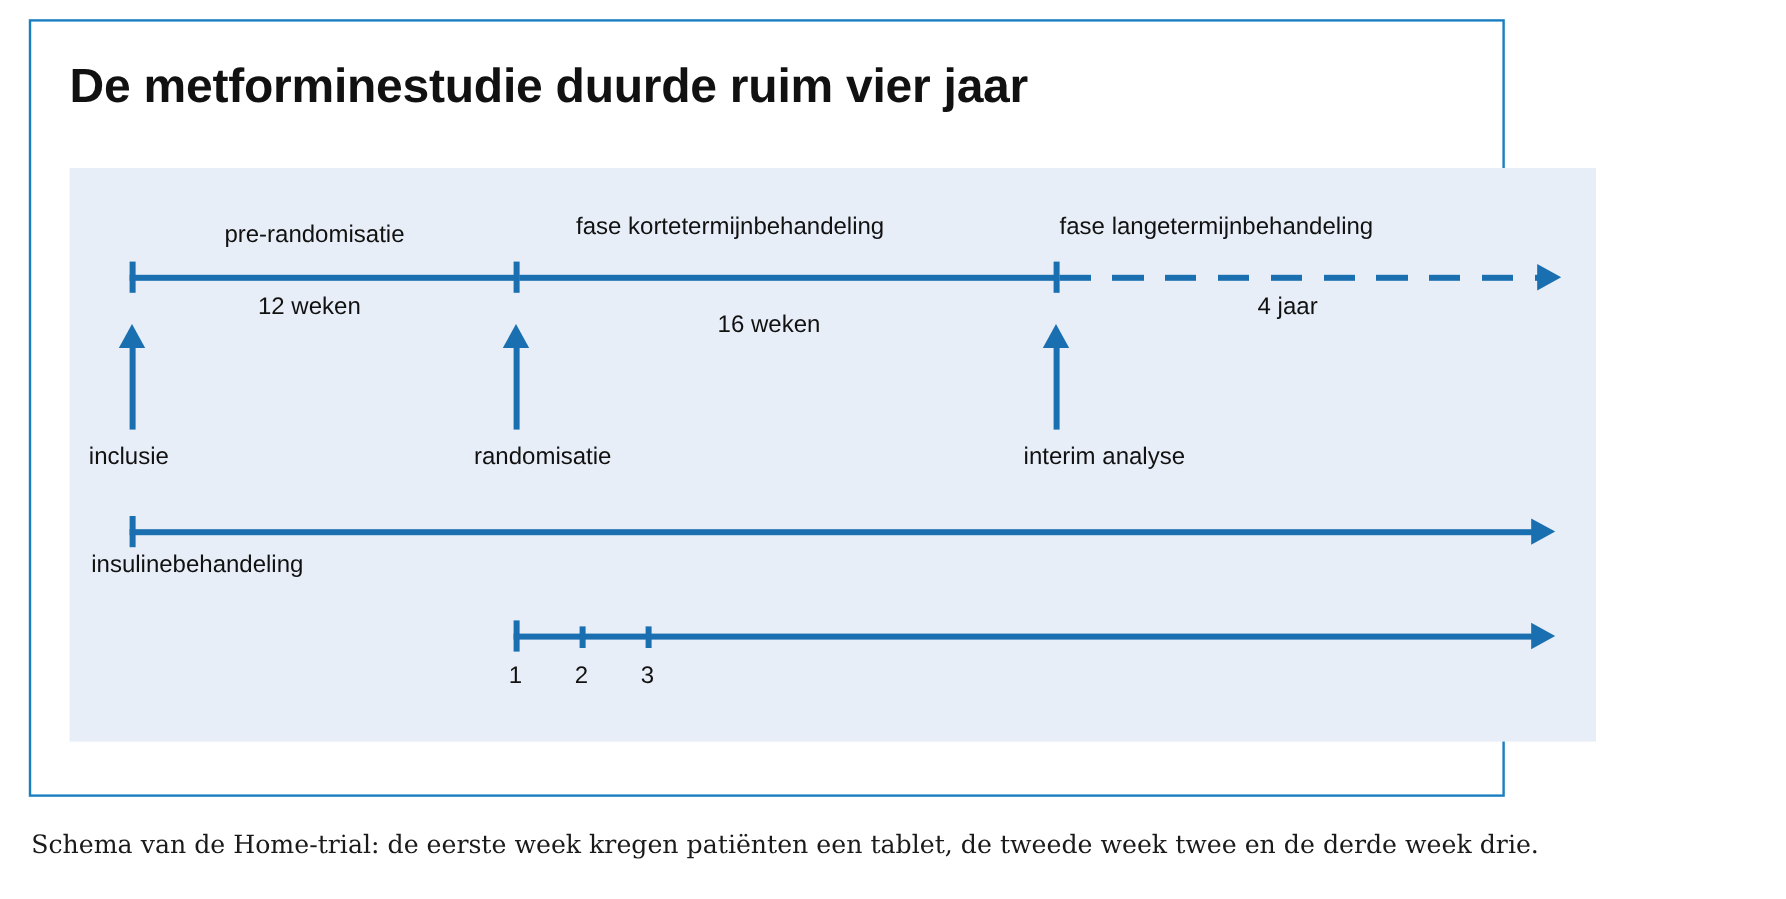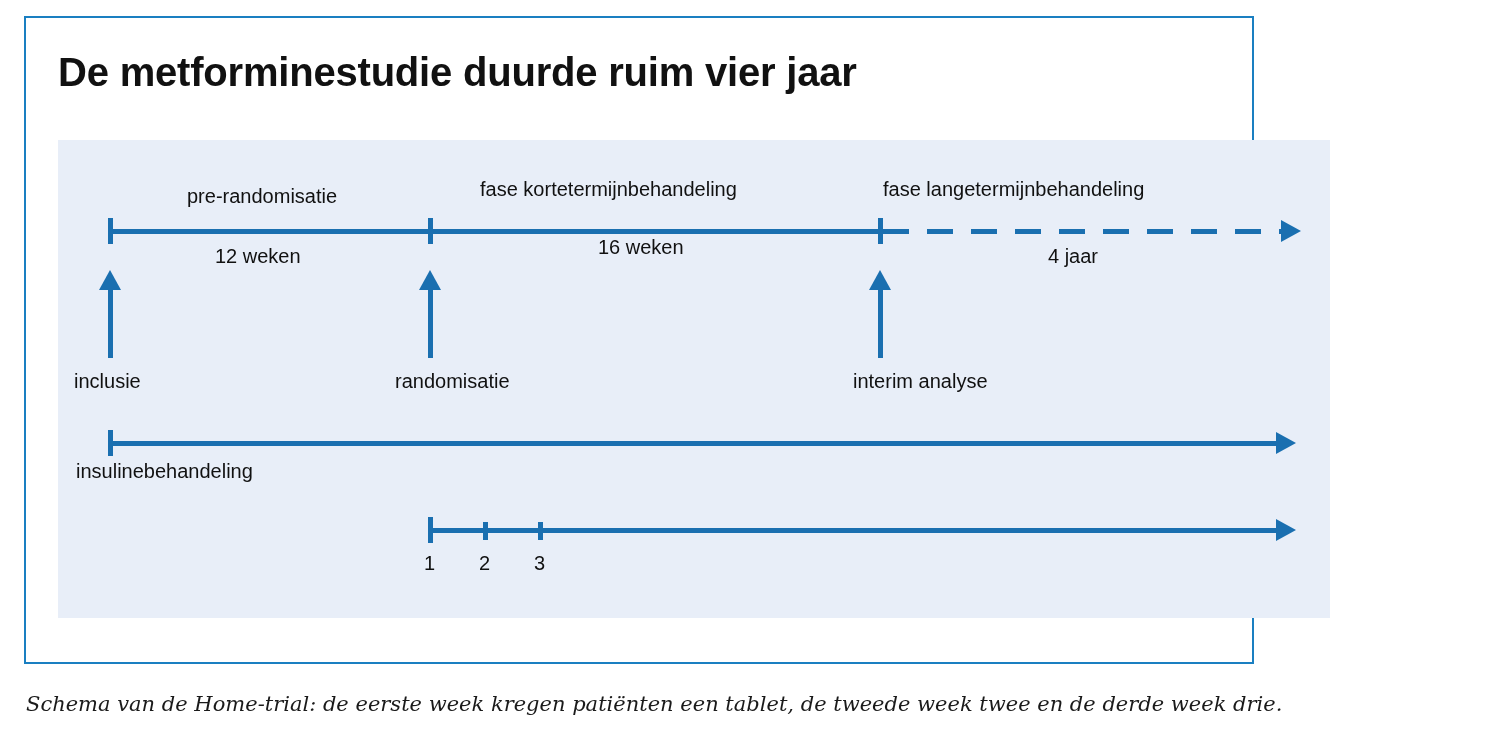--- a/index.html
+++ b/index.html
@@ -107,21 +107,20 @@
       rgba(0,0,0,0) 26px,
       rgba(0,0,0,0) 44px
     );
   }
 
   #caption {
     position: absolute;
     left: 26px;
     top: 692px;
     font-family: "DejaVu Serif", serif;
-    font-style: italic;
     font-size: 21px;
     color: #1a1a1a;
     white-space: nowrap;
   }
 </style>
 </head>
 <body>
 
 <div id="figure-frame">
 
@@ -143,21 +142,21 @@
 
     <div class="hline" style="left:375px; top:89px; width:450px;"></div>
 
     <div class="tick" style="left:820px; top:78px;"></div>
 
     <div class="dashed-line" style="left:825px; top:89px; width:400px;"></div>
     <div class="arrow-right" style="left:1223px; top:80px;"></div>
 
     <div class="label bold" style="left:157px; top:105px;">12 weken</div>
 
-    <div class="label bold" style="left:540px; top:96px;">16 weken</div>
+    <div class="label bold" style="left:540px; top:120px;">16 weken</div>
 
     <div class="label bold" style="left:990px; top:105px;">4 jaar</div>
 
     <div class="vline" style="left:50px; top:150px; height:68px;"></div>
     <div class="arrow-up" style="left:41px; top:130px;"></div>
     <div class="label" style="left:16px; top:230px;">inclusie</div>
 
     <div class="vline" style="left:370px; top:150px; height:68px;"></div>
     <div class="arrow-up" style="left:361px; top:130px;"></div>
     <div class="label" style="left:337px; top:230px;">randomisatie</div>

